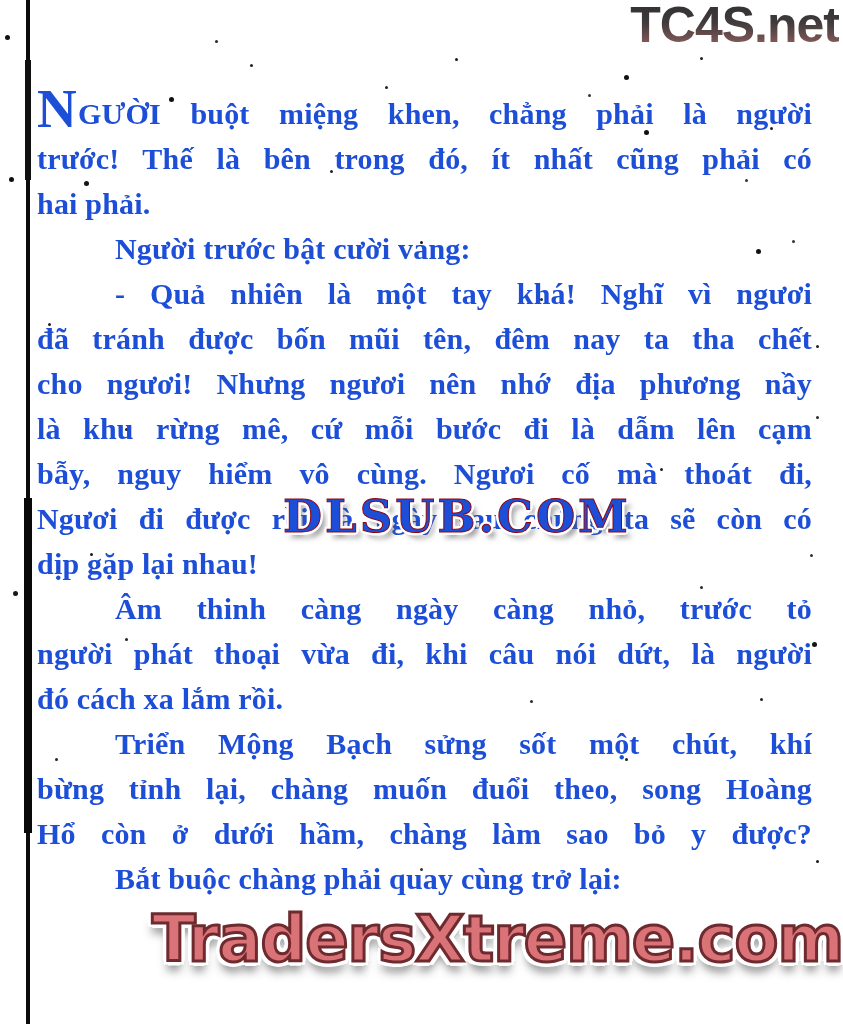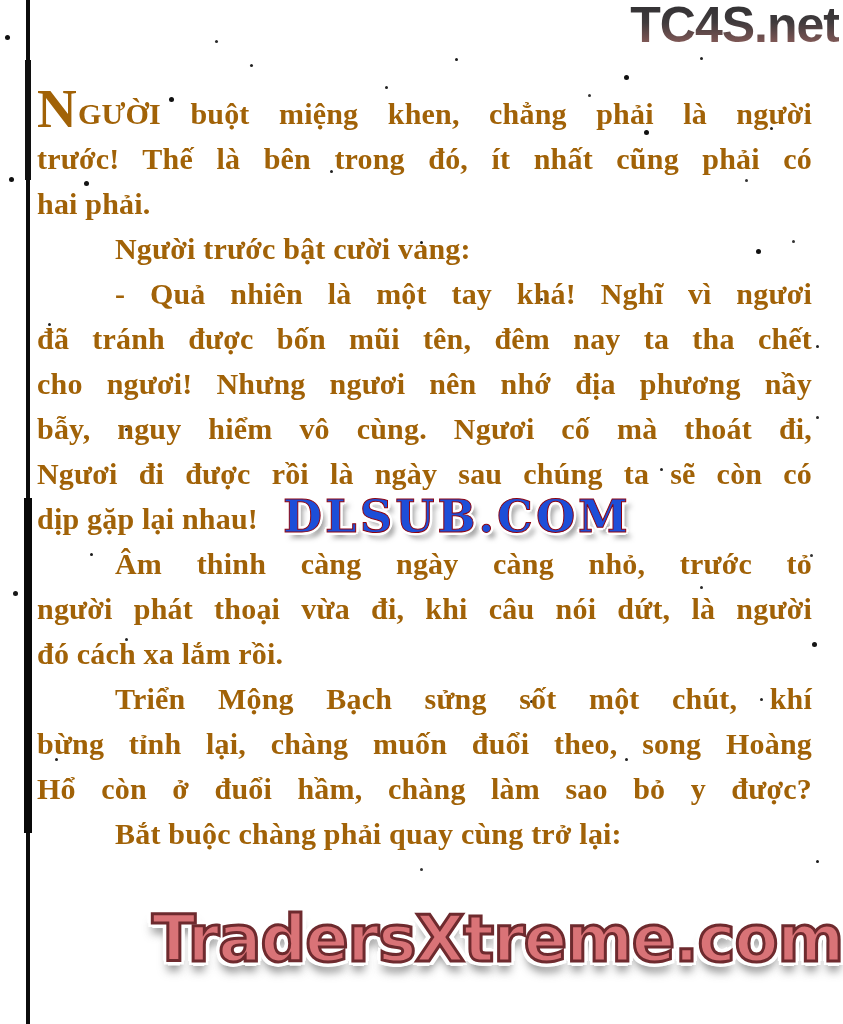--- a/index.html
+++ b/index.html
@@ -17,21 +17,21 @@
     content:"";position:absolute;left:-2px;top:498px;width:8px;height:335px;
     background:#090909;
   }
   .edge-rule::after{
     content:"";position:absolute;left:-1px;top:60px;width:6px;height:120px;
     background:#101010;
   }
   
   .text-block{
     position:absolute;left:37px;top:86px;width:775px;
-    font-size:30px;line-height:45px;font-weight:bold;color:#a16207;
+    font-size:30px;line-height:45px;font-weight:bold;color:#1d4ed8;
     letter-spacing:.2px;
   }
   .line{white-space:nowrap;}
   .line.just{white-space:normal;text-align:justify;text-align-last:justify;}
   .line.indent{padding-left:78px;}
   .dropcap{
     font-size:55px;line-height:45px;font-weight:bold;
     display:inline-block;vertical-align:-3px;margin-right:1px;
   }
   
@@ -94,27 +94,28 @@
 <div class="wm-top">TC4S.net</div>
 
 <div class="text-block" id="text-lines">
     <div class="line just"><span class="dropcap">N</span>GƯỜI buột miệng khen, chẳng phải là người</div>
     <div class="line just">trước! Thế là bên trong đó, ít nhất cũng phải có</div>
     <div class="line">hai phải.</div>
     <div class="line indent">Người trước bật cười vang:</div>
     <div class="line indent just">- Quả nhiên là một tay khá! Nghĩ vì ngươi</div>
     <div class="line just">đã tránh được bốn mũi tên, đêm nay ta tha chết</div>
     <div class="line just">cho ngươi! Nhưng ngươi nên nhớ địa phương nầy</div>
+    <div class="line just">là khu rừng mê, cứ mỗi bước đi là dẫm lên cạm</div>
     <div class="line just">bẫy, nguy hiểm vô cùng. Ngươi cố mà thoát đi,</div>
     <div class="line just">Ngươi đi được rồi là ngày sau chúng ta sẽ còn có</div>
     <div class="line">dịp gặp lại nhau!</div>
     <div class="line indent just">Âm thinh càng ngày càng nhỏ, trước tỏ</div>
     <div class="line just">người phát thoại vừa đi, khi câu nói dứt, là người</div>
     <div class="line">đó cách xa lắm rồi.</div>
     <div class="line indent just">Triển Mộng Bạch sửng sốt một chút, khí</div>
     <div class="line just">bừng tỉnh lại, chàng muốn đuổi theo, song Hoàng</div>
-    <div class="line just">Hổ còn ở đuổi hầm, chàng làm sao bỏ y được?</div>
+    <div class="line just">Hổ còn ở dưới hầm, chàng làm sao bỏ y được?</div>
     <div class="line indent">Bắt buộc chàng phải quay cùng trở lại:</div>
   </div>
 
 <div class="wm-mid">DLSUB.COM</div>
 
 <div class="wm-bottom">TradersXtreme.com</div>
 
 </body></html>

